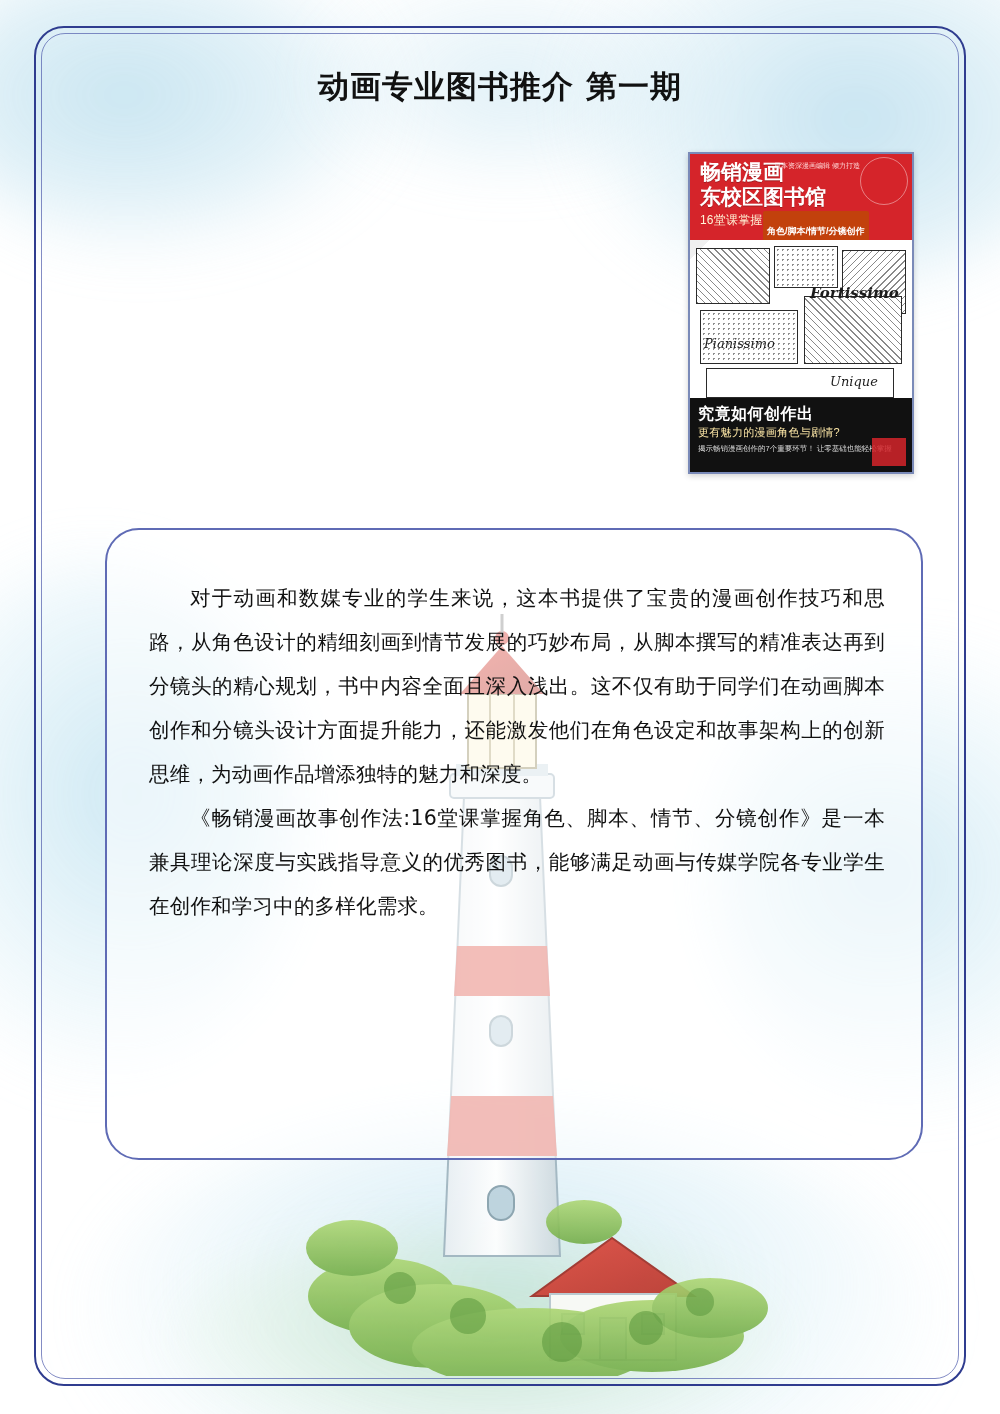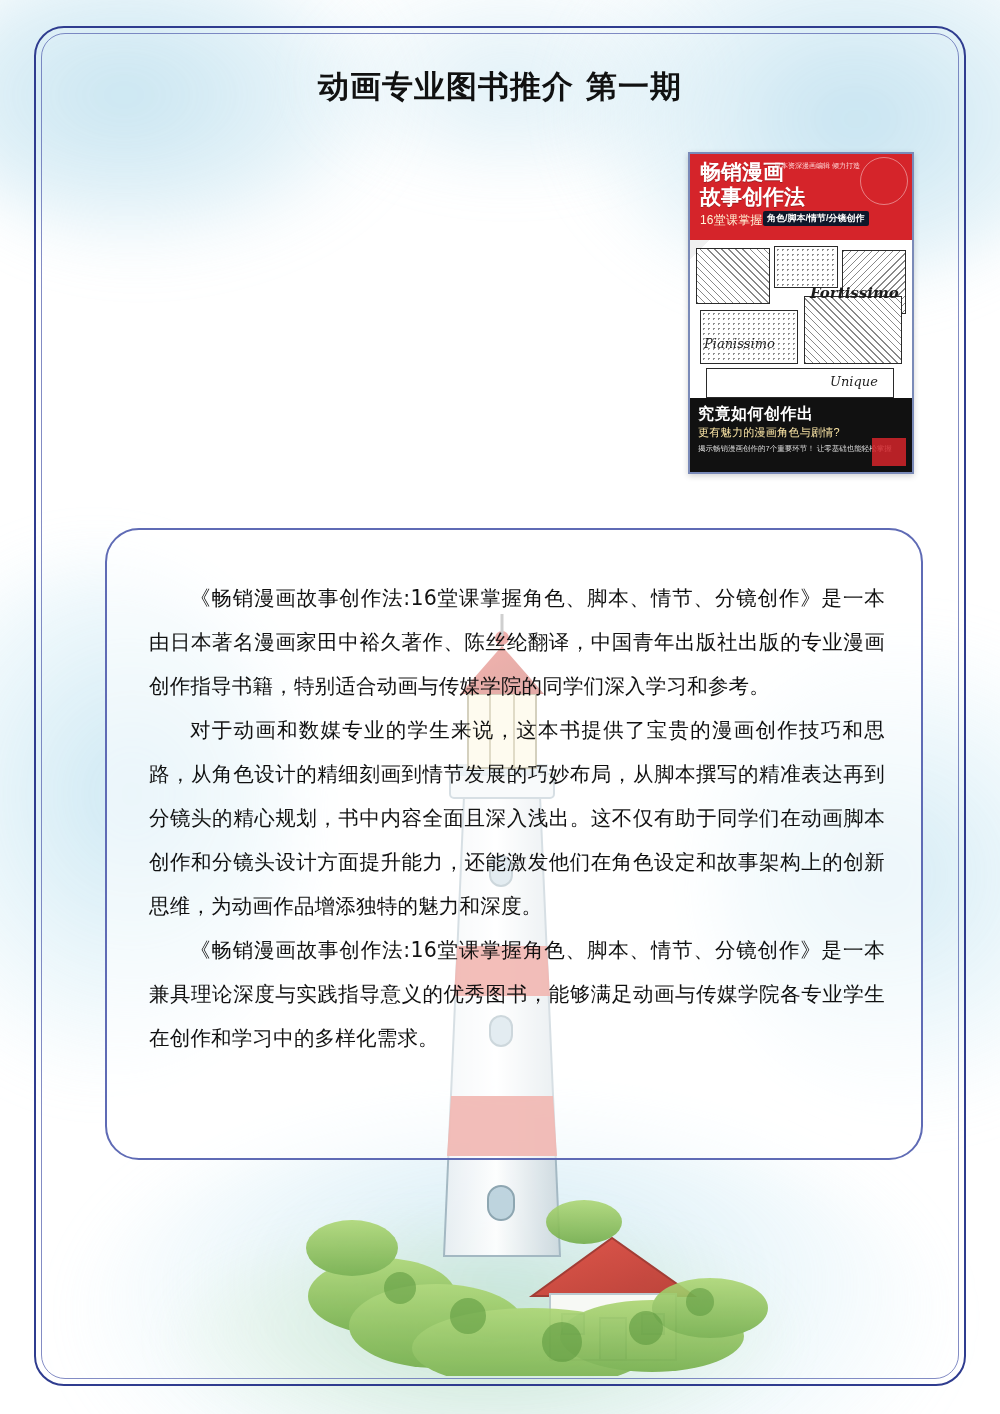--- a/index.html
+++ b/index.html
@@ -163,22 +163,22 @@
     color: #fff6d8;
     font-size: 12px;
     letter-spacing: .2px;
   }
   .cover-t3 {
     position: absolute;
     left: 73px; top: 57px;
     color: #ffffff;
     font-size: 9px;
     font-weight: bold;
-    background: #0f172a;
-    padding: 1px 4px;
+    background: #c2410c;
+    padding: 14px 4px;
     border-radius: 2px;
     text-align: center;
   }
   .cover-corner {
     position: absolute;
     right: 4px; top: 3px;
     width: 46px; height: 46px;
     border: 1px solid rgba(255,255,255,.6);
     border-radius: 50%;
     opacity: .7;
@@ -369,21 +369,21 @@
   <div class="page-title">动画专业图书推介  第一期</div>
 
 
   <div class="cover">
     <div class="cover-band"></div>
     <div class="cover-corner"></div>
     <div class="cover-topright-txt">日本资深漫画编辑
 倾力打造</div>
     <div class="cover-t1">
       <div>畅销漫画</div>
-      <div>故事创作法</div>
+      <div>东校区图书馆</div>
     </div>
     <div class="cover-t2">16堂课掌握</div>
     <div class="cover-t3">角色/脚本/情节/分镜创作</div>
 
     <div class="cover-art">
       <div class="manga-panel" style="left:6px; top:8px; width:72px; height:54px;">
         <div class="manga-hatch"></div>
       </div>
       <div class="manga-panel" style="left:84px; top:6px; width:62px; height:40px;">
         <div class="manga-dots"></div>
@@ -407,19 +407,18 @@
       <div class="cover-b1">究竟如何创作出</div>
       <div class="cover-b2">更有魅力的漫画角色与剧情?</div>
       <div class="cover-b3">揭示畅销漫画创作的7个重要环节！
 让零基础也能轻松掌握</div>
       <div class="cover-b-mark"></div>
     </div>
   </div>
 
   <div class="desc-box">
     <div class="desc-text">
-      <p>《畅销漫画故事创作法:16堂课掌握角色、脚本、情节、分镜创作》是一本由日本著名漫画家田中裕久著作、陈丝纶翻译，中国青年出版社出版的专业漫画创作指导书籍，特别适合动画与传媒学院的同学们深入学习和参考。</p>
       <p>对于动画和数媒专业的学生来说，这本书提供了宝贵的漫画创作技巧和思路，从角色设计的精细刻画到情节发展的巧妙布局，从脚本撰写的精准表达再到分镜头的精心规划，书中内容全面且深入浅出。这不仅有助于同学们在动画脚本创作和分镜头设计方面提升能力，还能激发他们在角色设定和故事架构上的创新思维，为动画作品增添独特的魅力和深度。</p>
       <p>《畅销漫画故事创作法:16堂课掌握角色、脚本、情节、分镜创作》是一本兼具理论深度与实践指导意义的优秀图书，能够满足动画与传媒学院各专业学生在创作和学习中的多样化需求。</p>
     </div>
   </div>
 
 </div>
 
 </body></html>

